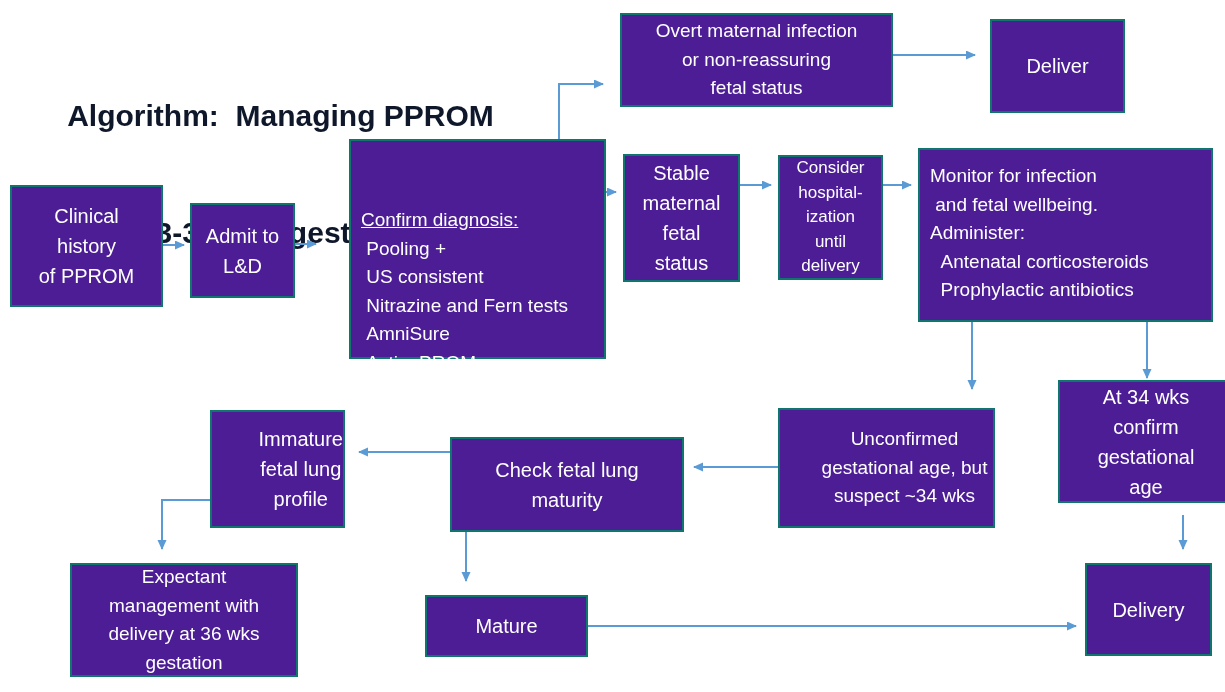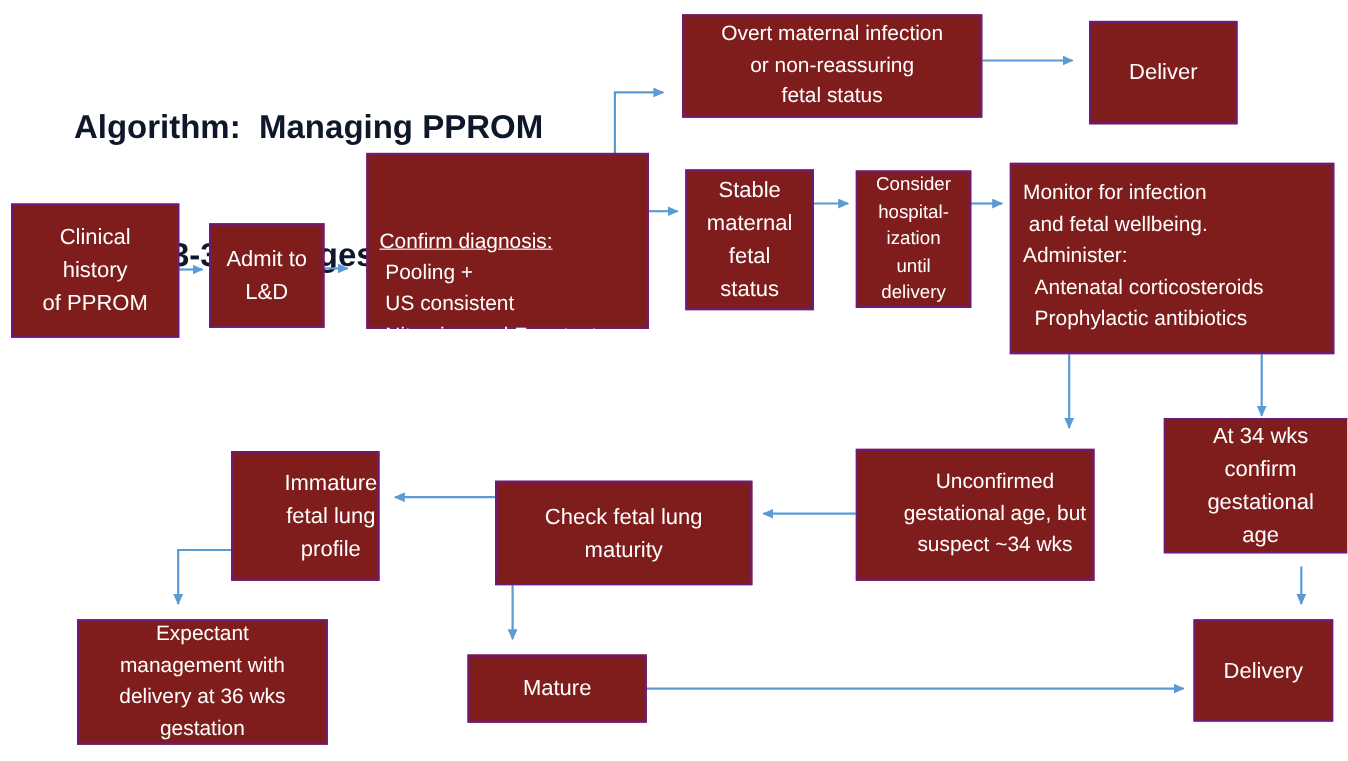--- a/index.html
+++ b/index.html
@@ -9,22 +9,22 @@
   .title{
     position:absolute;left:28px;top:18px;width:505px;
     text-align:center;color:#0f172a;font-weight:bold;
     font-size:30px;line-height:1.3;white-space:pre-wrap;
   }
 
   .edges{position:absolute;left:0;top:0;width:1225px;height:692px;}
 
   .node{
     position:absolute;
-    background:#7f1d1d;
-    border:2px solid #701a75;
+    background:#4c1d95;
+    border:2px solid #0f766e;
     box-sizing:border-box;
     color:#ffffff;
     display:flex;align-items:center;justify-content:center;
     text-align:center;
   }
   .ntext{white-space:pre-line;line-height:1.5;}
   .node.left-align{align-items:flex-start;justify-content:flex-start;text-align:left;}
   .node.left-align .ntext{white-space:pre-wrap;}
   .underline{text-decoration:underline;display:block;}
 
@@ -71,21 +71,21 @@
     <div class="ntext">Clinical
 history
 of PPROM</div>
   </div>
 
   <div class="node fs20" style="left:190px;top:203px;width:105px;height:95px;">
     <div class="ntext">Admit to
 L&amp;D</div>
   </div>
 
-  <div class="node left-align fs19" style="left:333px;top:139px;width:257px;height:160px;padding:8px 6px 6px 10px;">
+  <div class="node left-align fs19" style="left:349px;top:139px;width:257px;height:220px;padding:8px 6px 6px 10px;">
     <div class="ntext">
       <span class="underline">Confirm diagnosis:</span><span> Pooling +
  US consistent
  Nitrazine and Fern tests
  AmniSure
  Actim PROM
  ROM Plus</span>
     </div>
   </div>
 

